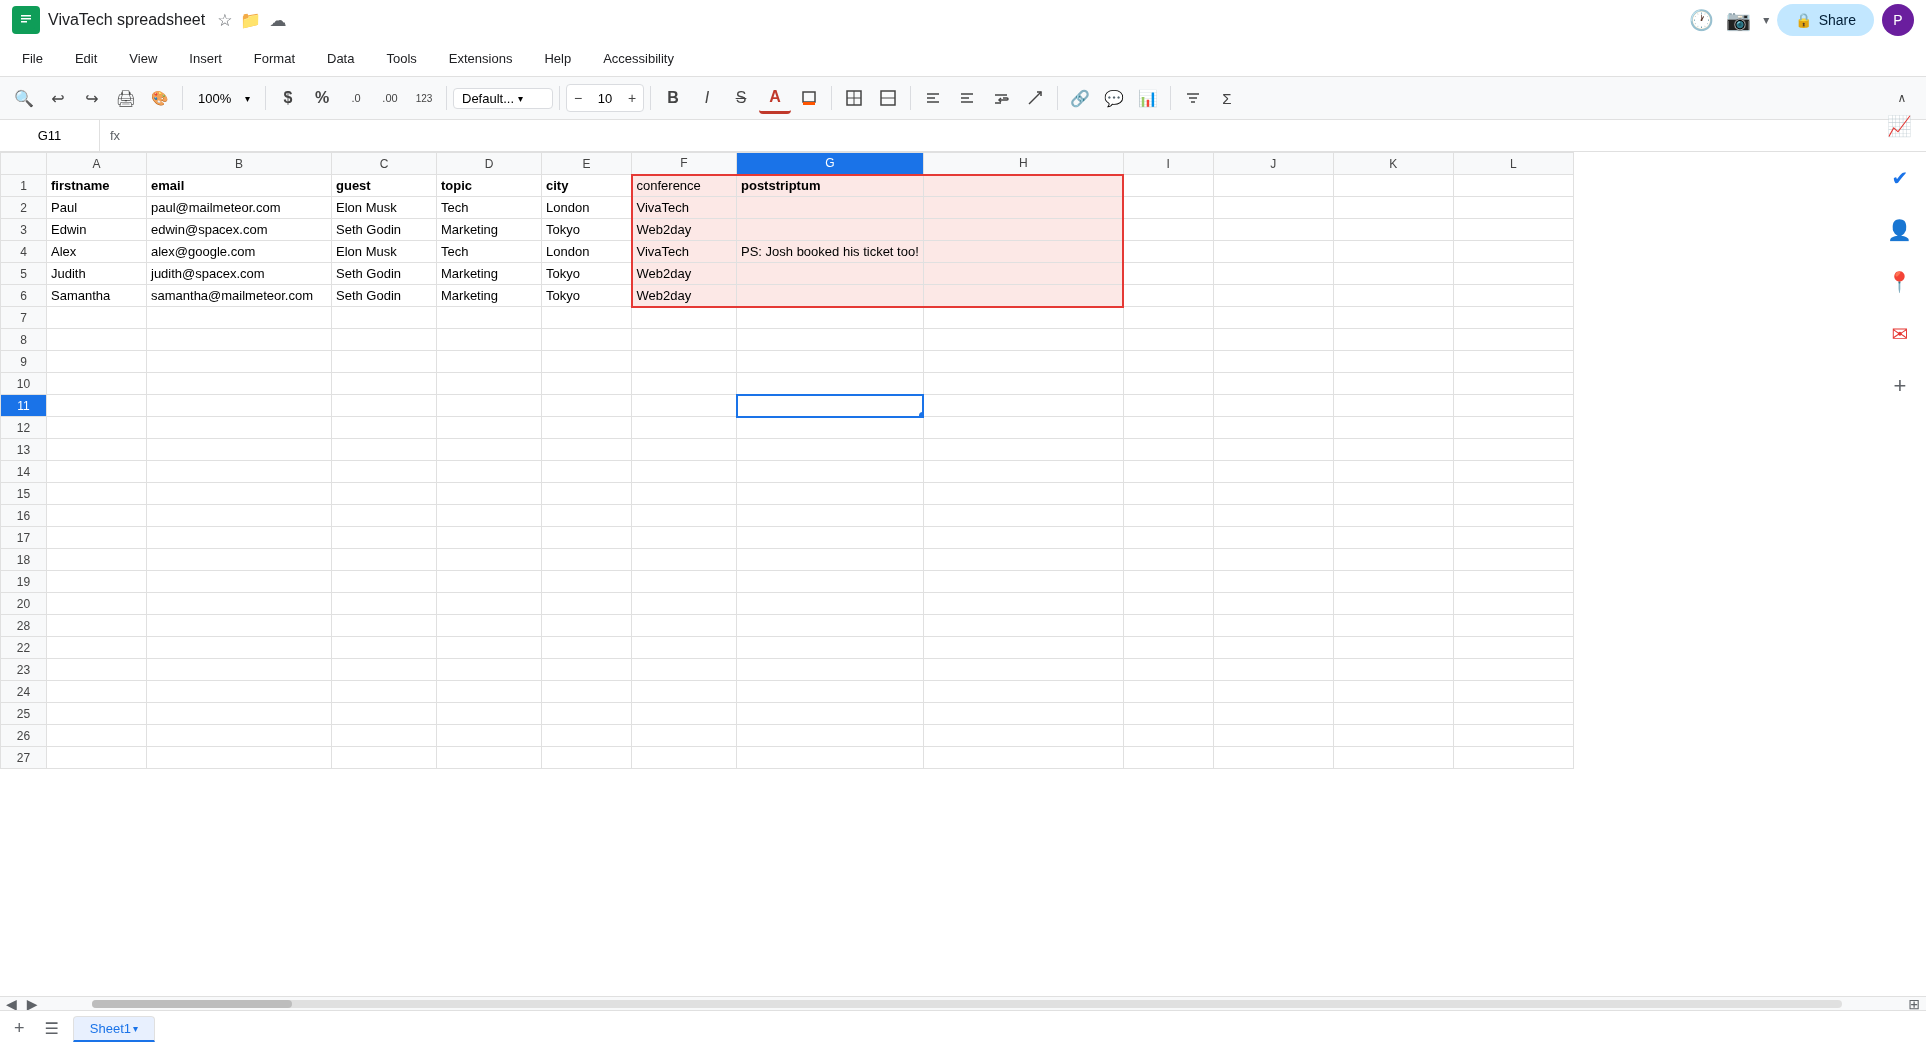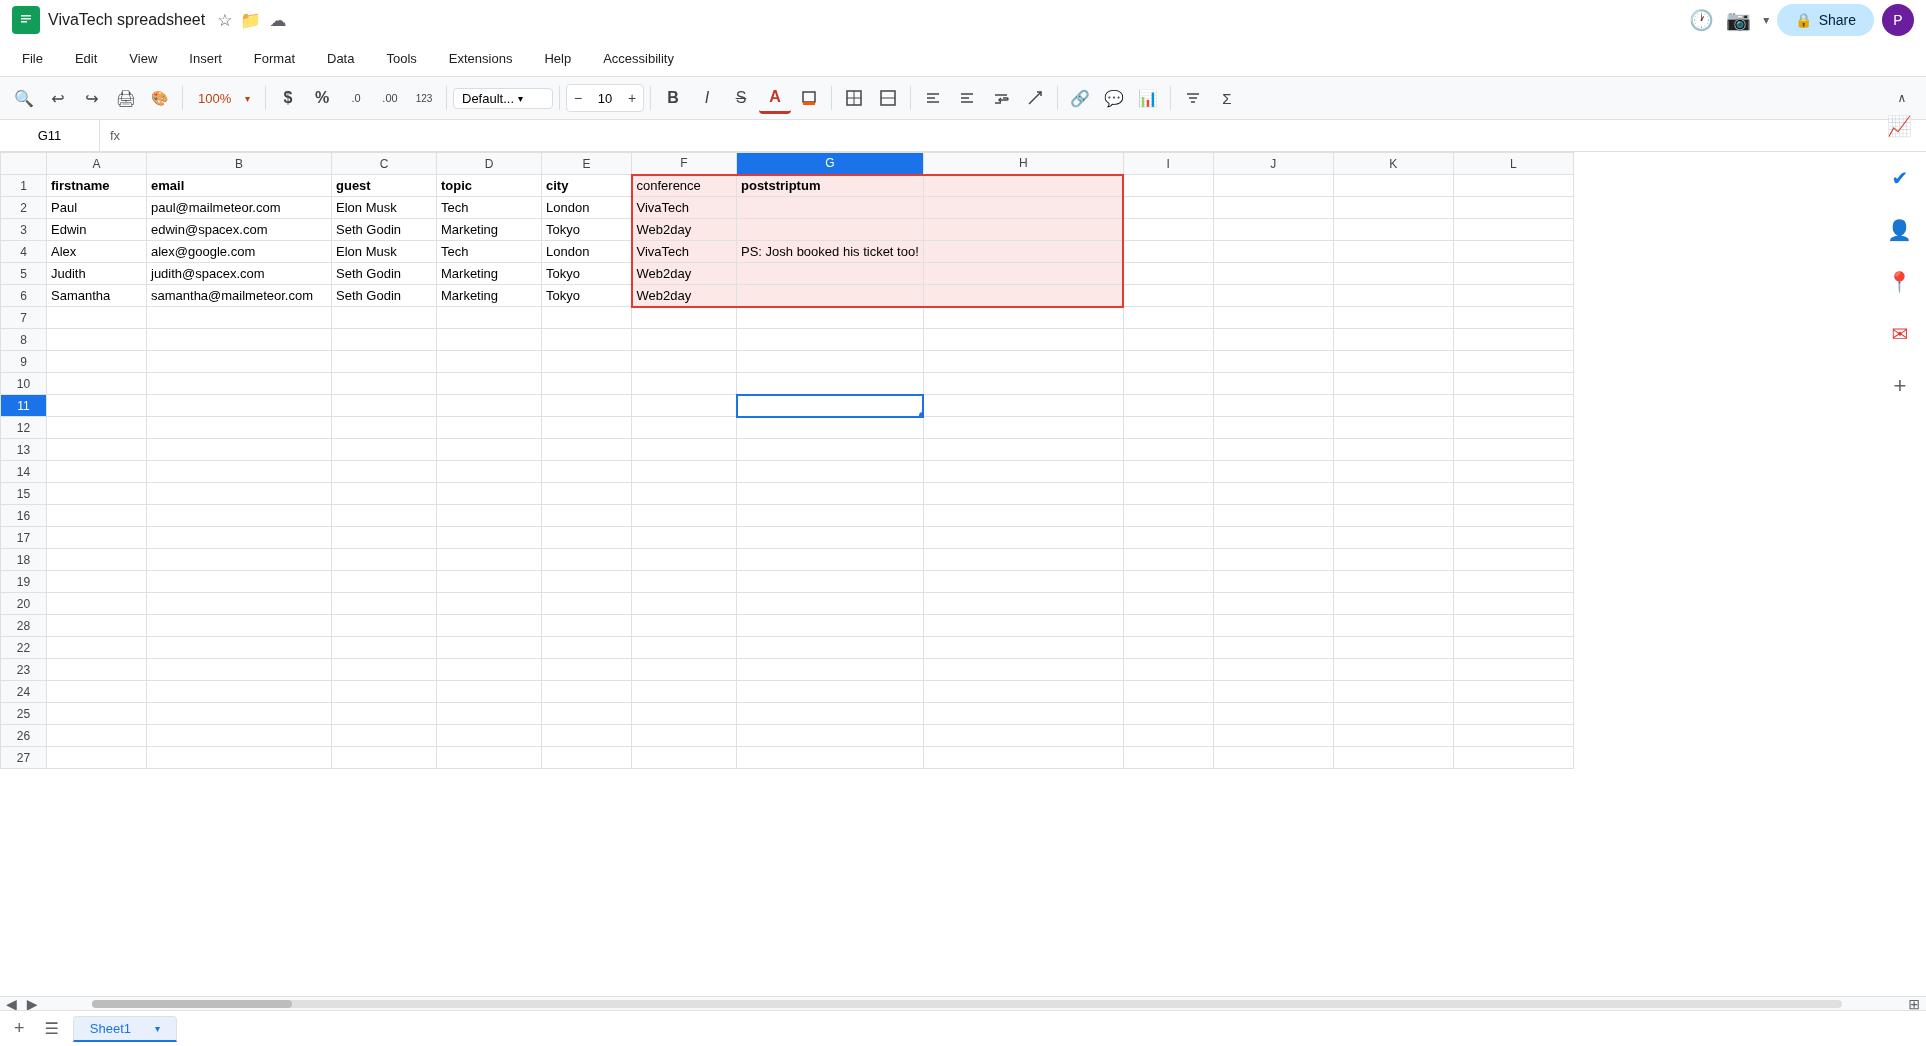--- a/index.html
+++ b/index.html
@@ -92,21 +92,21 @@
       background: #dadce0;
       margin: 0 4px;
     }
     .tb-zoom {
       display: flex; align-items: center;
       border: 1px solid transparent;
       border-radius: 4px;
       padding: 2px 8px;
       font-size: 13px;
       cursor: pointer;
-      color: #c2410c;
+      color: #000000;
       min-width: 70px;
       justify-content: space-between;
     }
     .tb-select {
       display: flex; align-items: center;
       border: 1px solid #dadce0;
       border-radius: 4px;
       padding: 2px 8px;
       font-size: 13px;
       cursor: pointer;
@@ -257,21 +257,21 @@
     .sheet-tab {
       padding: 4px 16px;
       border-radius: 4px 4px 0 0;
       cursor: pointer;
       font-size: 13px;
       background: #fff;
       border: 1px solid #e0e0e0;
       border-bottom: none;
       color: #1a73e8;
       font-weight: 500;
-      display: flex; align-items: center; gap: 24px;
+      display: flex; align-items: center; gap: 2px;
     }
     .sheet-tab.active {
       background: #e8f0fe;
       border-bottom: 2px solid #1a73e8;
     }
     .add-sheet-btn {
       border: none; background: transparent;
       cursor: pointer; font-size: 18px; color: #5f6368;
       padding: 2px 6px;
     }

